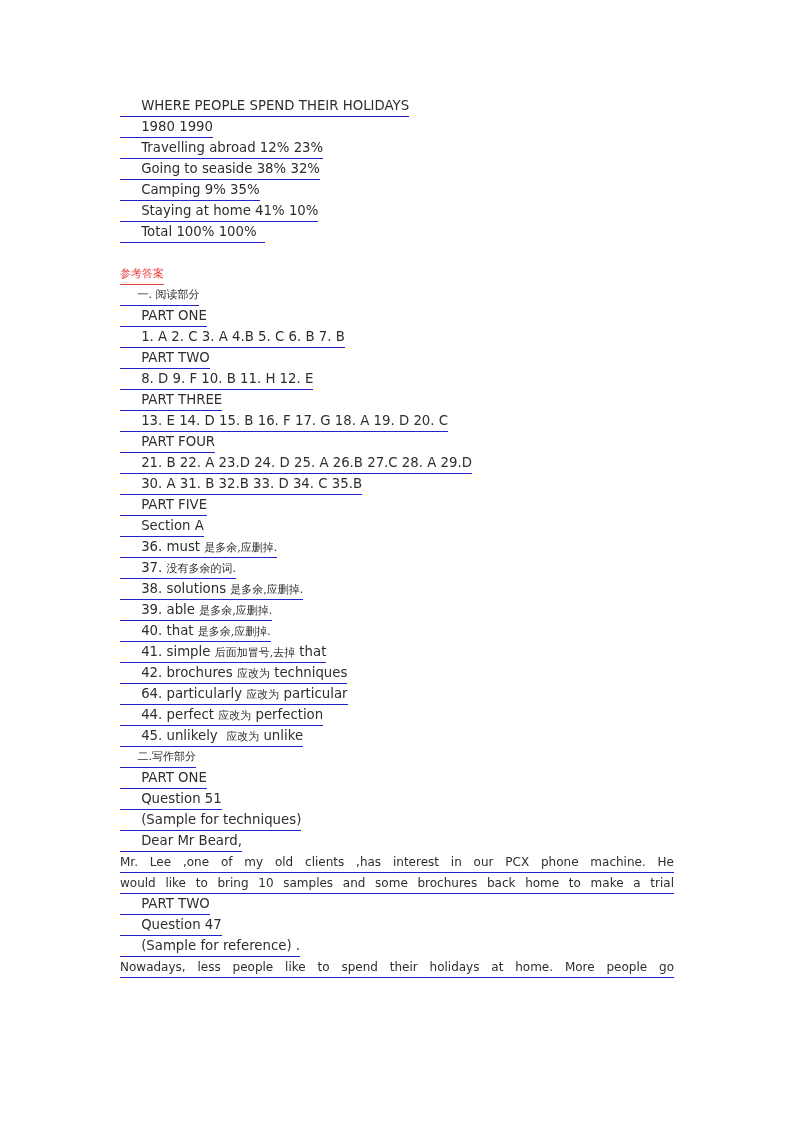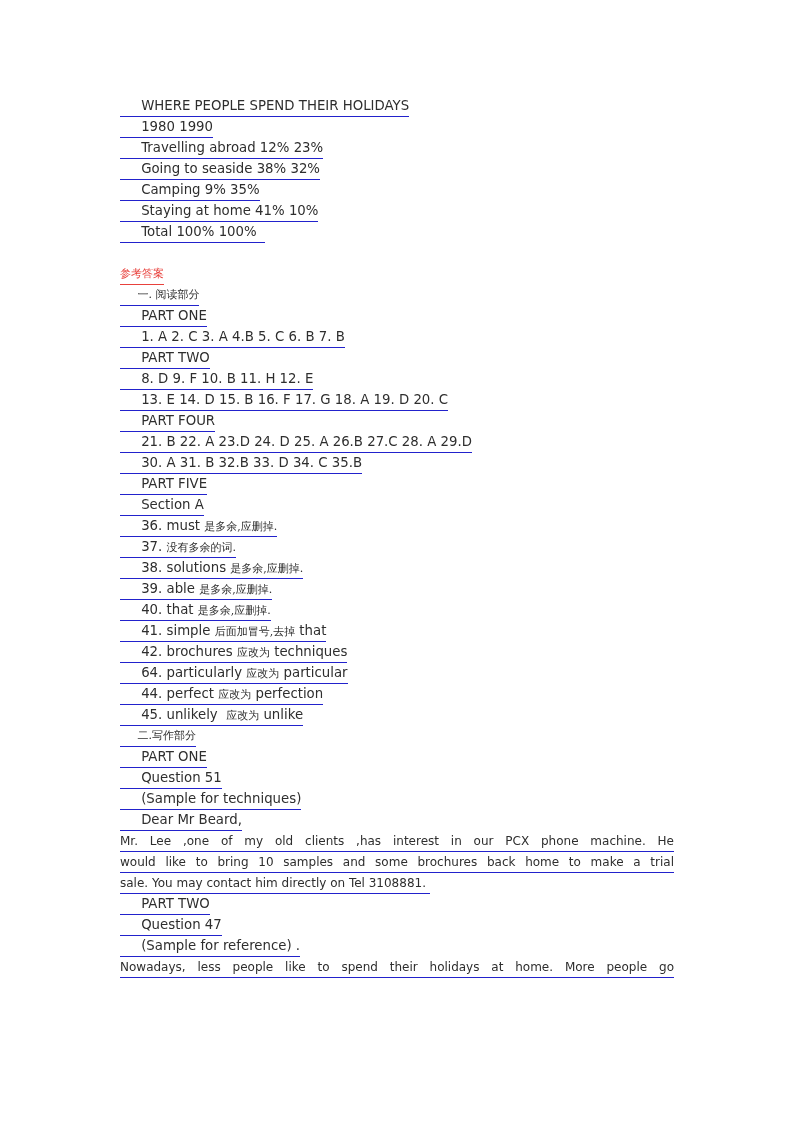--- a/index.html
+++ b/index.html
@@ -123,20 +123,21 @@
     <div class="line heading-red"><span class="run cn">参考答案</span></div>
 
     <div class="line"><span class="run cn">     一. 阅读部分</span></div>
 
     <div class="line"><span class="run">     PART ONE</span></div>
     <div class="line"><span class="run">     1. A 2. C 3. A 4.B 5. C 6. B 7. B</span></div>
 
     <div class="line"><span class="run">     PART TWO</span></div>
     <div class="line"><span class="run">     8. D 9. F 10. B 11. H 12. E</span></div>
 
+    <div class="line"><span class="run">     PART THREE</span></div>
     <div class="line"><span class="run">     13. E 14. D 15. B 16. F 17. G 18. A 19. D 20. C</span></div>
 
     <div class="line"><span class="run">     PART FOUR</span></div>
     <div class="line"><span class="run">     21. B 22. A 23.D 24. D 25. A 26.B 27.C 28. A 29.D</span></div>
     <div class="line"><span class="run">     30. A 31. B 32.B 33. D 34. C 35.B</span></div>
 
     <div class="line"><span class="run">     PART FIVE</span></div>
     <div class="line"><span class="run">     Section A</span></div>
 
     <div class="line"><span class="run"><span>     36. </span><span>must </span><span class="cn">是多余,应删掉.</span></span></div>
@@ -154,21 +155,20 @@
 
     <div class="line"><span class="run cn">     二.写作部分</span></div>
 
     <div class="line"><span class="run">     PART ONE</span></div>
     <div class="line"><span class="run">     Question 51</span></div>
     <div class="line"><span class="run">     (Sample for techniques)</span></div>
     <div class="line"><span class="run">     Dear Mr Beard,</span></div>
 
     <div class="para-line"><span class="run-full">      Mr. Lee ,one of my old clients ,has interest in our PCX phone machine. He</span></div>
     <div class="para-line"><span class="run-full">would like to bring 10 samples and some brochures back home to make a trial</span></div>
-    <div class="para-line"><span class="run-full last-line">sale. You may contact him directly on Tel 3108881. </span></div>
 
     <div class="line"><span class="run">     PART TWO</span></div>
     <div class="line"><span class="run">     Question 47</span></div>
     <div class="line"><span class="run">     (Sample for reference) .</span></div>
 
     <div class="para-line"><span class="run-full">     Nowadays, less people like to spend their holidays at home. More people go</span></div>
 
   </div>
 </div>
 

